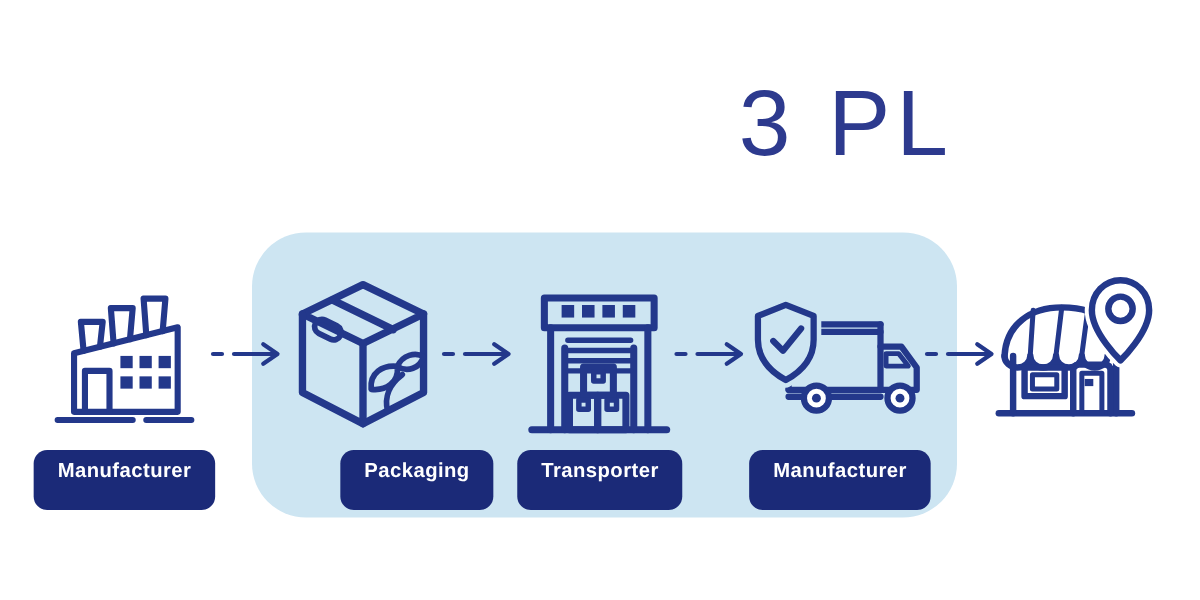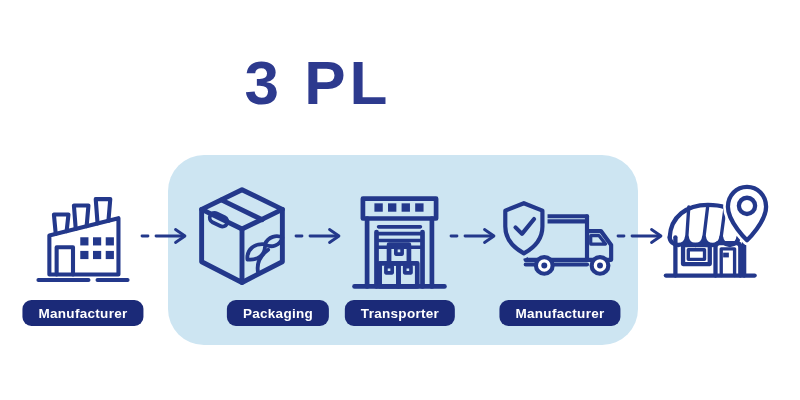--- a/index.html
+++ b/index.html
@@ -6,23 +6,23 @@
   .canvas{
     position:relative;
     width:800px;height:400px;
     background:#ffffff;
     overflow:hidden;
     font-family:"Liberation Sans", sans-serif;
   }
   .title{
     position:absolute;
     left:0; top:52px; width:636px;
-    text-align:center;
+    text-align:right;
     font-size:62px;
-    font-weight:700;
+    font-weight:400;
     letter-spacing:4px;
     color:#2d3a8e;
     line-height:1;
   }
   .scope-panel{
     position:absolute;
     left:168px; top:155px;
     width:470px; height:190px;
     background:#cde5f2;
     border-radius:36px;
@@ -31,21 +31,21 @@
   .pill{
     position:absolute;
     top:300px;
     transform:translateX(-50%);
     background:#1b2a78;
     color:#ffffff;
     font-size:13.5px;
     font-weight:bold;
     letter-spacing:.3px;
     line-height:28px;
-    height:26px;
+    height:40px;
     padding:0 16px;
     border-radius:9px;
     white-space:nowrap;
   }
   .arrow{ position:absolute; top:227px; }
   
   .ic path,.ic rect,.ic circle{
     stroke:#23388b; stroke-width:4.5; fill:none;
     stroke-linecap:round; stroke-linejoin:round;
   }

